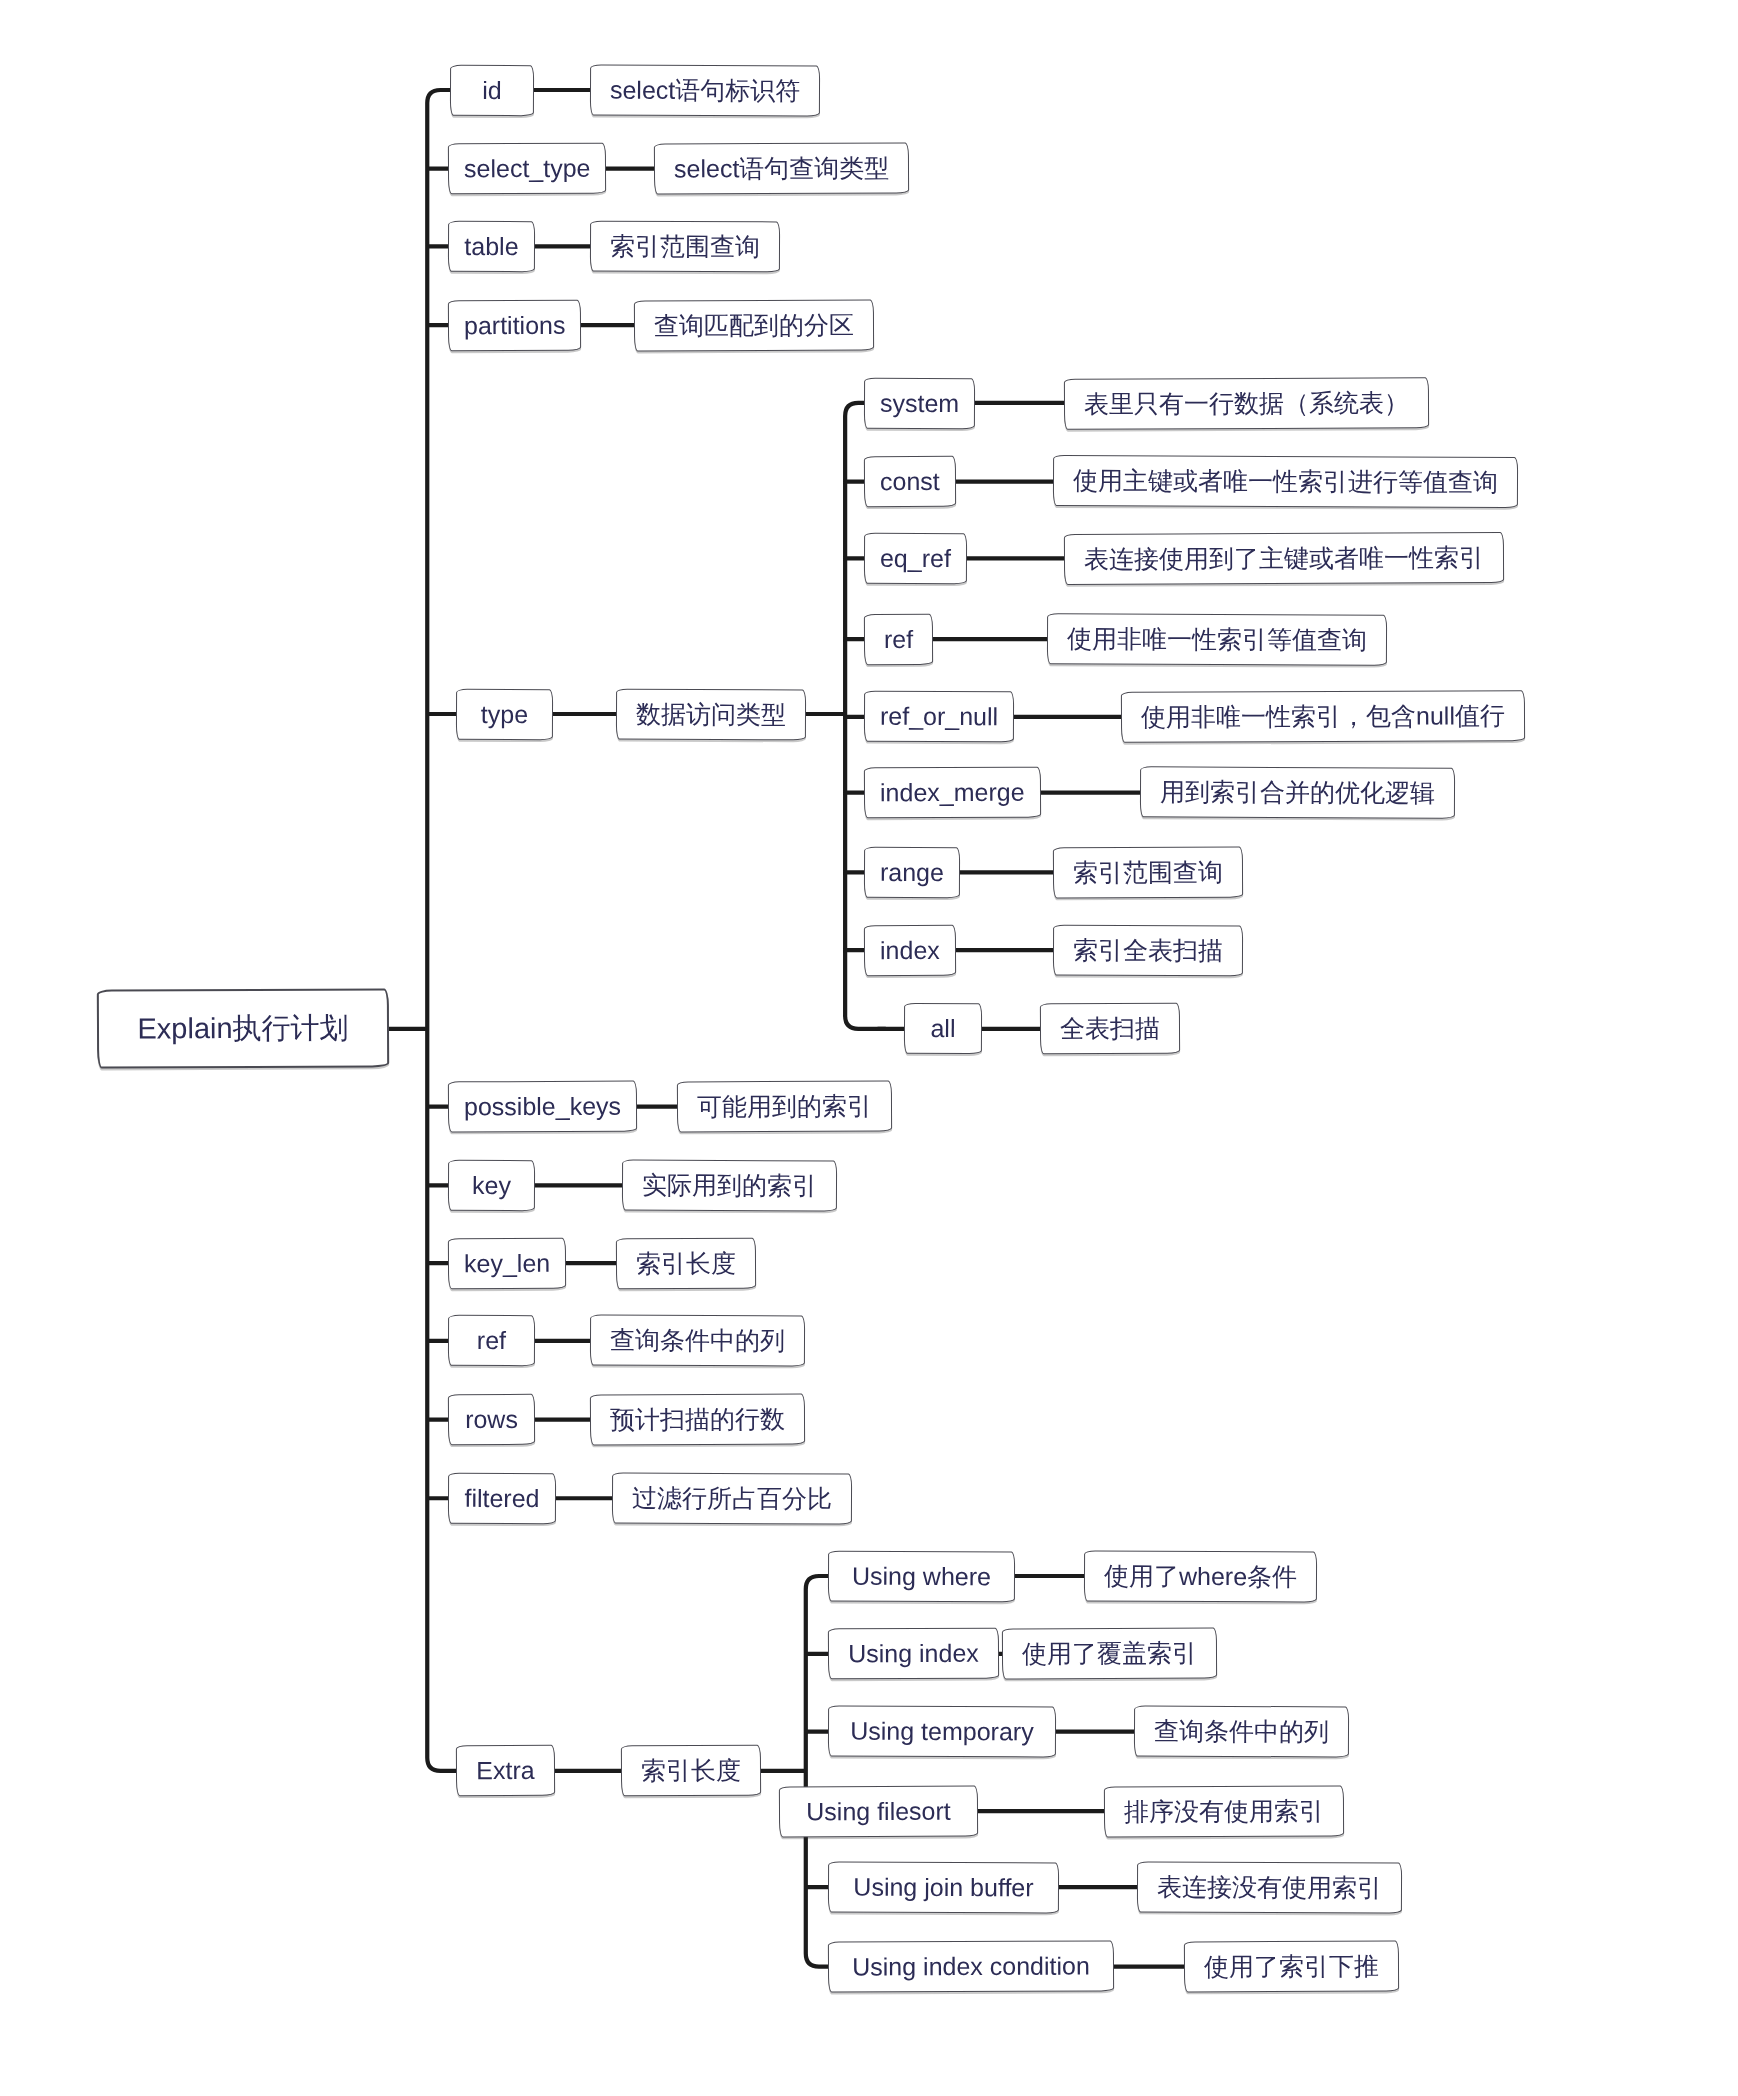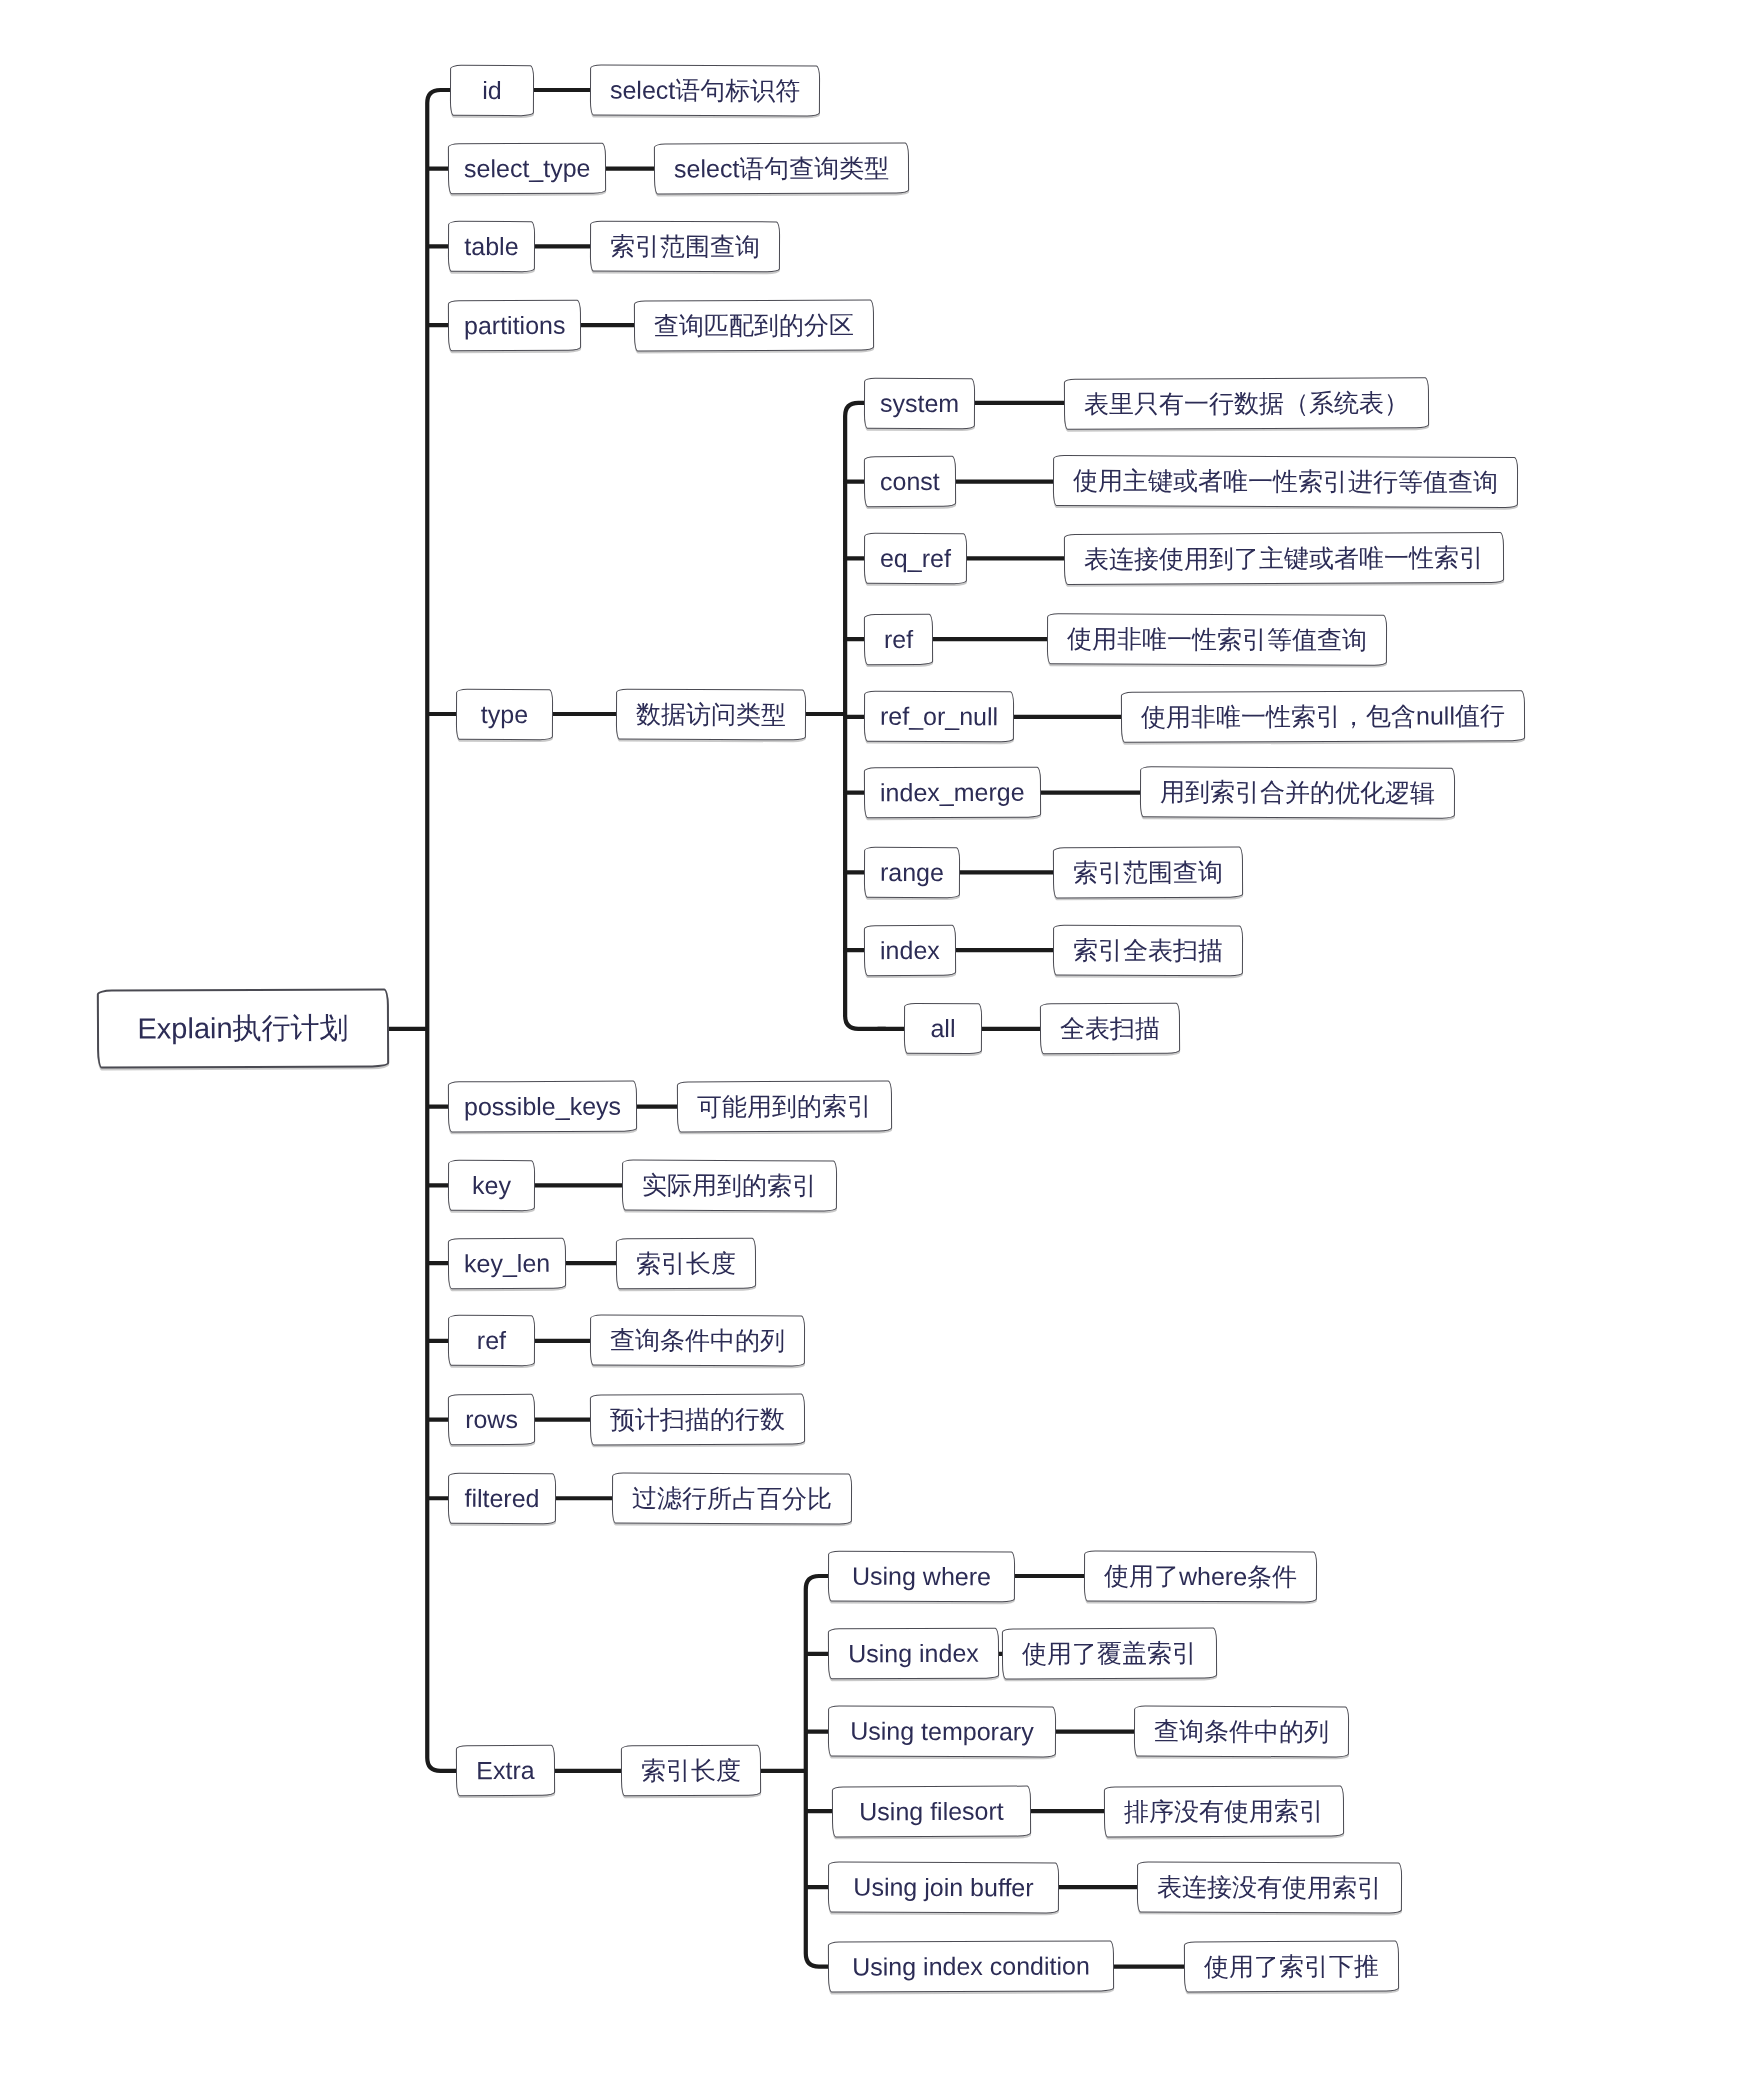--- a/index.html
+++ b/index.html
@@ -121,21 +121,21 @@
 <div class="node desc" style="left:1047px;top:614px">使用非唯一性索引等值查询</div>
 <div class="node desc" style="left:1121px;top:691px">使用非唯一性索引，包含null值行</div>
 <div class="node desc" style="left:1140px;top:767px">用到索引合并的优化逻辑</div>
 <div class="node desc" style="left:1053px;top:847px">索引范围查询</div>
 <div class="node desc" style="left:1053px;top:925px">索引全表扫描</div>
 <div class="node desc" style="left:1040px;top:1003px">全表扫描</div>
 
 <div class="node" style="left:828px;top:1551px;min-width:187px">Using where</div>
 <div class="node" style="left:828px;top:1628px;min-width:171px">Using index</div>
 <div class="node" style="left:828px;top:1706px;min-width:228px">Using temporary</div>
-<div class="node" style="left:832px;top:1786px;min-width:199px">Using filesort</div>
+<div class="node" style="left:779px;top:1786px;min-width:199px">Using filesort</div>
 <div class="node" style="left:828px;top:1862px;min-width:231px">Using join buffer</div>
 <div class="node" style="left:828px;top:1941px;min-width:286px">Using index condition</div>
 
 <div class="node desc" style="left:1084px;top:1551px">使用了where条件</div>
 <div class="node desc" style="left:1002px;top:1628px">使用了覆盖索引</div>
 <div class="node desc" style="left:1134px;top:1706px">查询条件中的列</div>
 <div class="node desc" style="left:1104px;top:1786px">排序没有使用索引</div>
 <div class="node desc" style="left:1137px;top:1862px">表连接没有使用索引</div>
 <div class="node desc" style="left:1184px;top:1941px">使用了索引下推</div>
 

